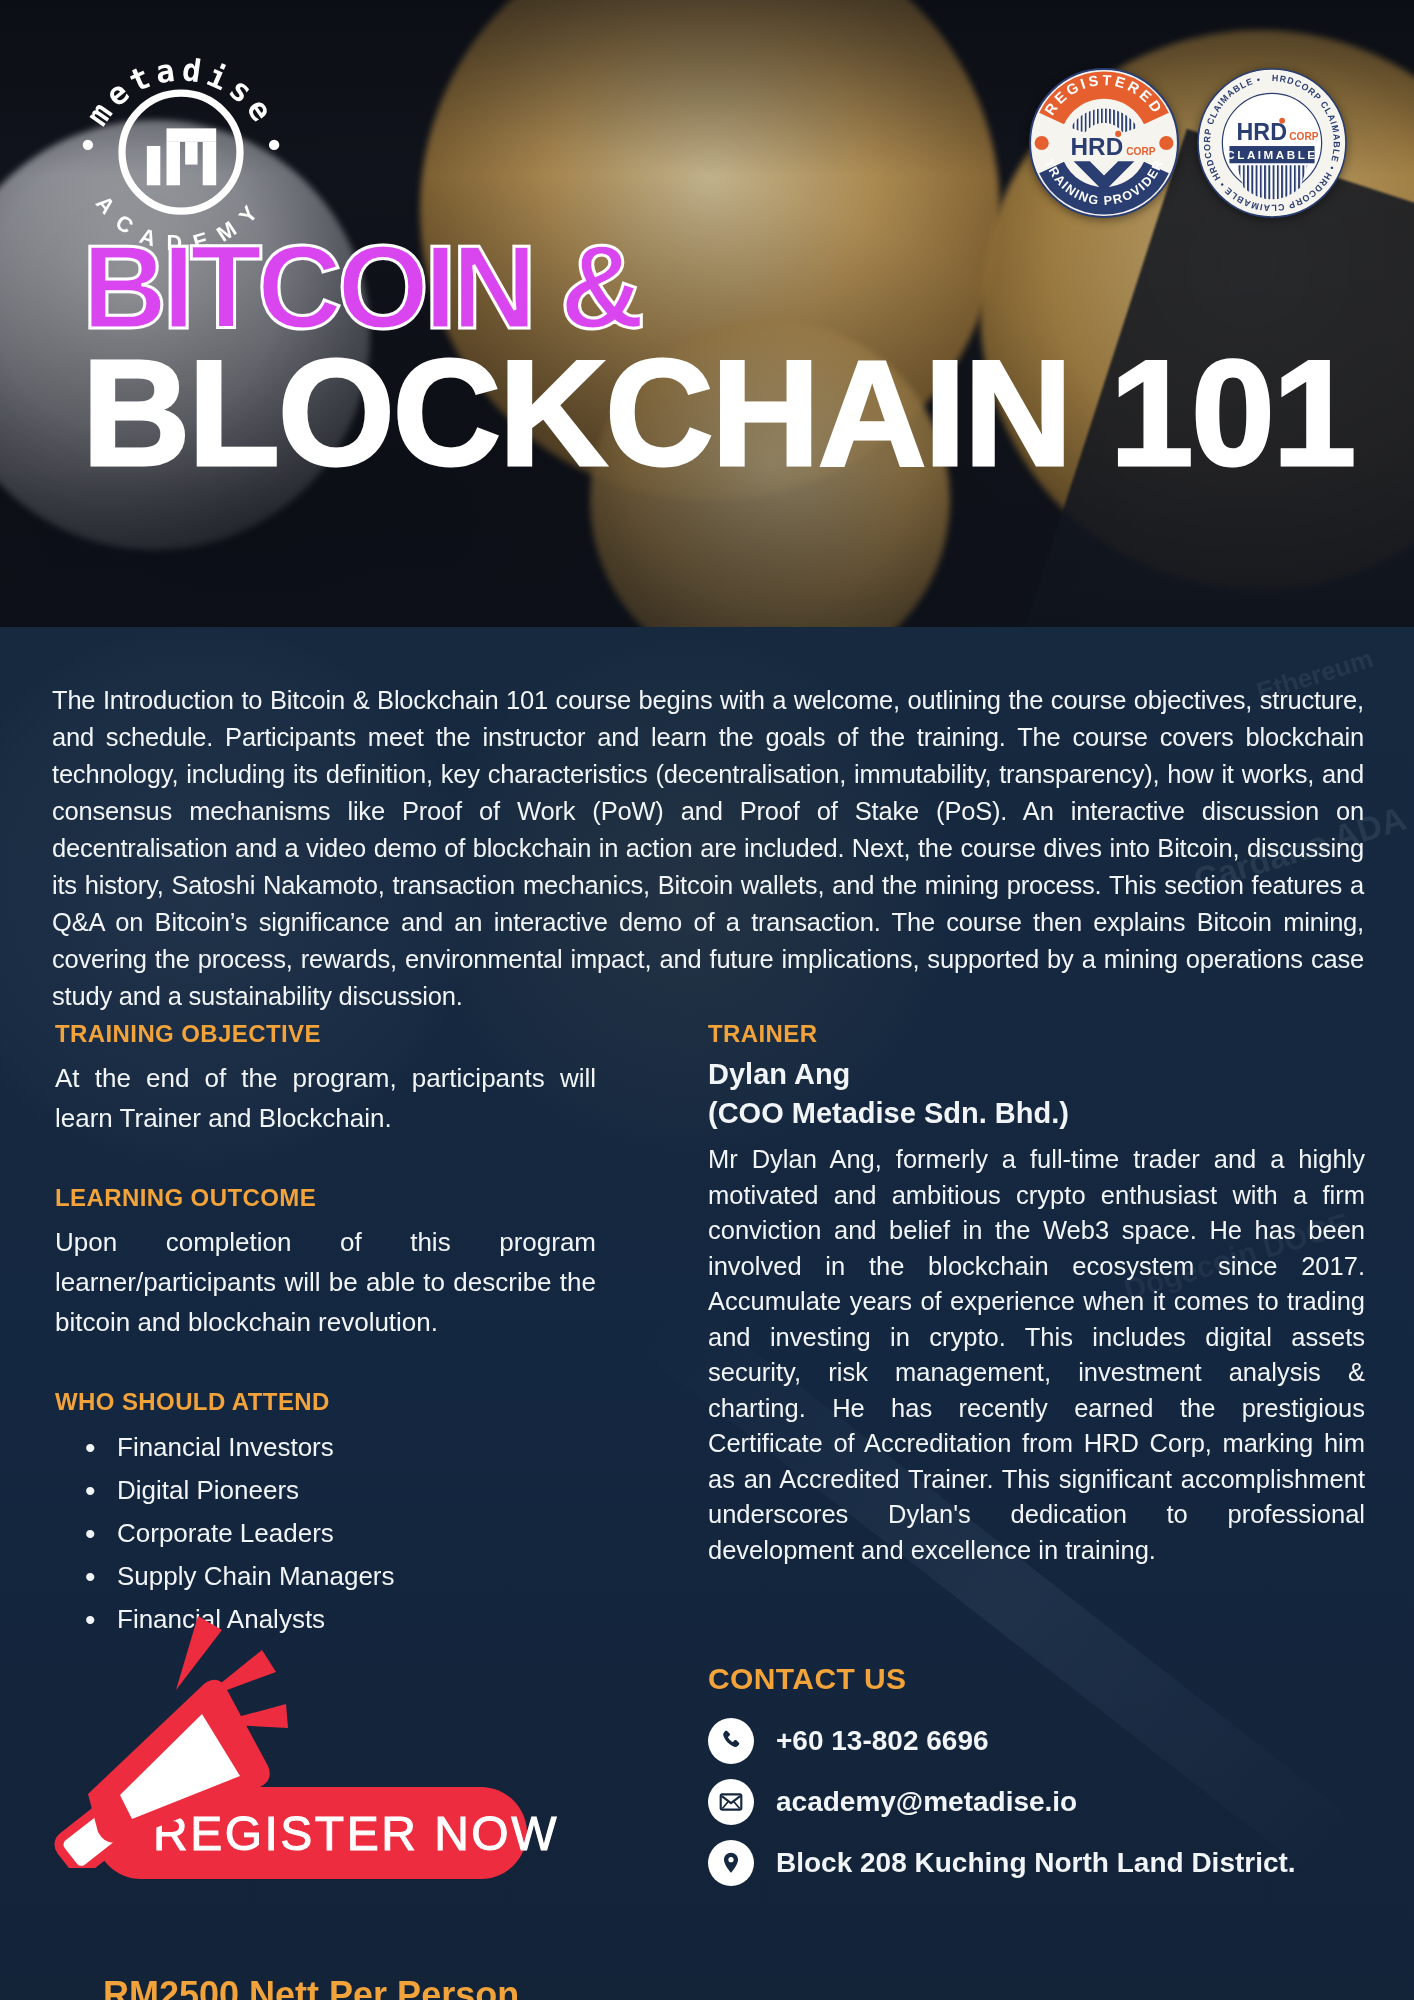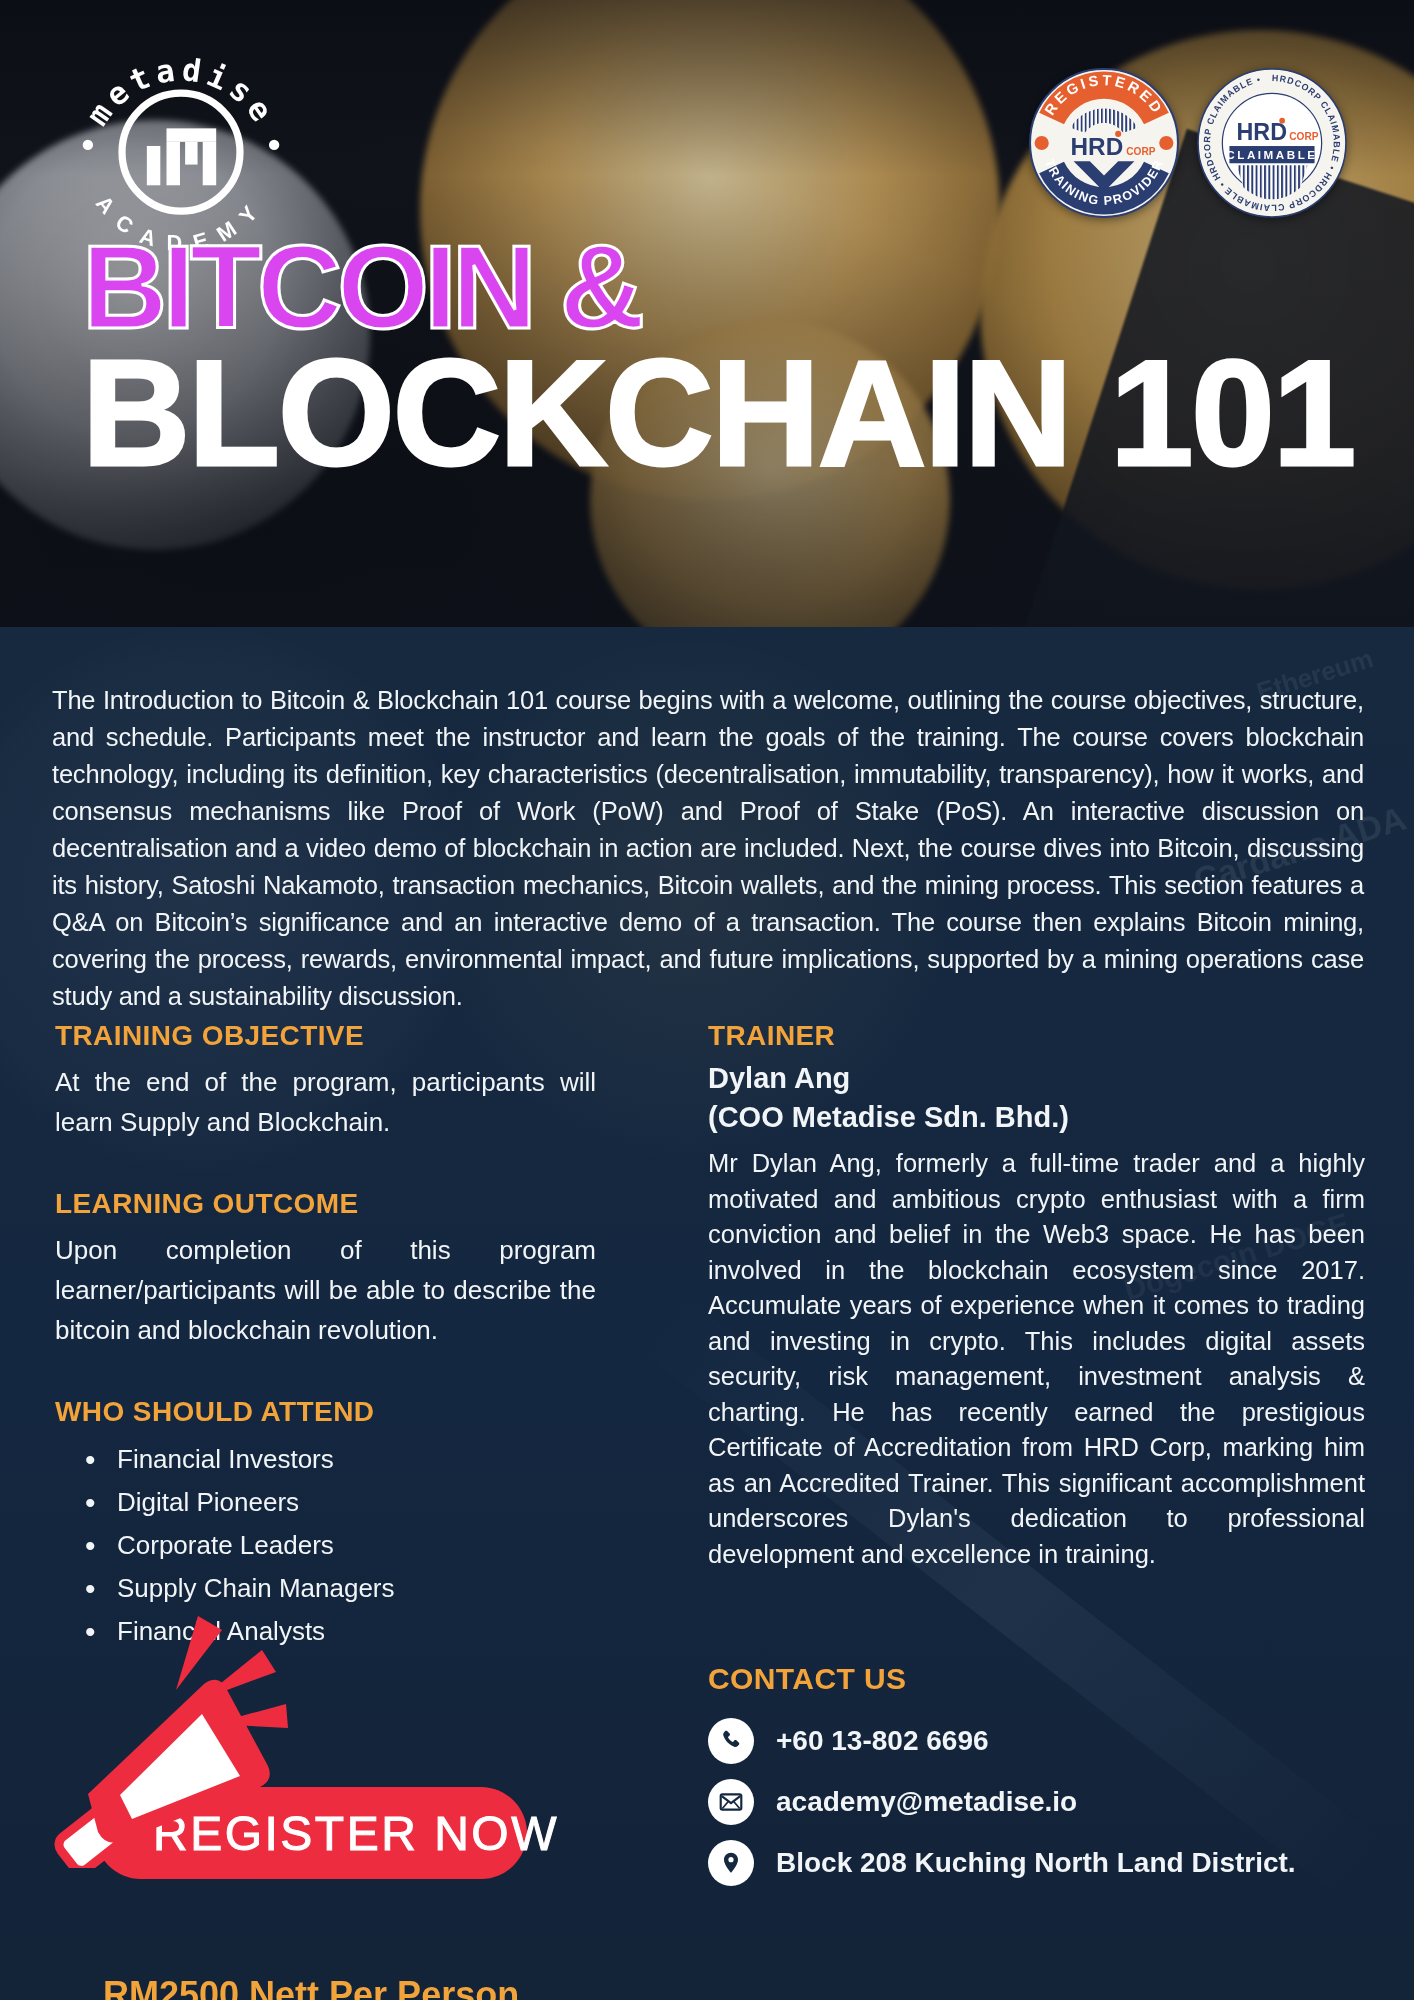--- a/index.html
+++ b/index.html
@@ -48,21 +48,21 @@
   .wm{position:absolute;color:rgba(220,230,245,.09);font-weight:700;transform:rotate(-17deg);}
   .wm1{left:1190px;top:830px;font-size:34px;}
   .wm2{left:1120px;top:1240px;font-size:30px;color:rgba(220,230,245,.06);}
   .wm3{left:1255px;top:660px;font-size:26px;color:rgba(220,230,245,.08);}
 
   .intro{position:absolute;left:52px;top:656px;width:1312px;font-size:25.5px;line-height:37px;
     text-align:justify;color:#f2f5f7;letter-spacing:-0.2px;}
 
   .col-left{position:absolute;left:55px;top:1020px;width:541px;}
   .col-right{position:absolute;left:708px;top:1020px;width:657px;}
-  .sec-h{color:#f2a33a;font-weight:700;font-size:28px;letter-spacing:.4px;margin:0 0 10px 0;}
+  .sec-h{color:#f2a33a;font-weight:700;font-size:24px;letter-spacing:.4px;margin:0 0 10px 0;}
   .sec-p{font-size:26px;line-height:40px;text-align:justify;margin:0;}
   .mt{margin-top:46px;}
   ul.attend{list-style:none;margin:6px 0 0 0;padding:0;}
   ul.attend li{position:relative;padding-left:62px;font-size:26px;line-height:43px;}
   ul.attend li::before{content:"•";position:absolute;left:30px;top:0;font-size:30px;color:#f2f5f7;}
 
   .trainer-name{font-size:29px;font-weight:700;margin:2px 0 6px 0;}
   .trainer-role{font-size:29px;font-weight:700;margin:0 0 12px 0;}
   .bio{font-size:25.5px;line-height:35.5px;text-align:justify;margin:0;}
 
@@ -177,21 +177,21 @@
   <div class="deco deco-coin2"></div>
   <div class="deco deco-streak"></div>
   <div class="wm wm3">Ethereum</div>
   <div class="wm wm1">Cardano  ADA</div>
   <div class="wm wm2">Dogecoin  DOGE</div>
 
   <p class="intro">The Introduction to Bitcoin &amp; Blockchain 101 course begins with a welcome, outlining the course objectives, structure, and schedule. Participants meet the instructor and learn the goals of the training. The course covers blockchain technology, including its definition, key characteristics (decentralisation, immutability, transparency), how it works, and consensus mechanisms like Proof of Work (PoW) and Proof of Stake (PoS). An interactive discussion on decentralisation and a video demo of blockchain in action are included. Next, the course dives into Bitcoin, discussing its history, Satoshi Nakamoto, transaction mechanics, Bitcoin wallets, and the mining process. This section features a Q&amp;A on Bitcoin’s significance and an interactive demo of a transaction. The course then explains Bitcoin mining, covering the process, rewards, environmental impact, and future implications, supported by a mining operations case study and a sustainability discussion.</p>
 
   <div class="col-left">
     <h3 class="sec-h">TRAINING OBJECTIVE</h3>
-    <p class="sec-p">At the end of the program, participants will learn Supply and Blockchain.</p>
+    <p class="sec-p">At the end of the program, participants will learn Trainer and Blockchain.</p>
 
     <h3 class="sec-h mt">LEARNING OUTCOME</h3>
     <p class="sec-p">Upon completion of this program learner/participants will be able to describe the bitcoin and blockchain revolution.</p>
 
     <h3 class="sec-h mt">WHO SHOULD ATTEND</h3>
     <ul class="attend">
       <li>Financial Investors</li>
       <li>Digital Pioneers</li>
       <li>Corporate Leaders</li>
       <li>Supply Chain Managers</li>

